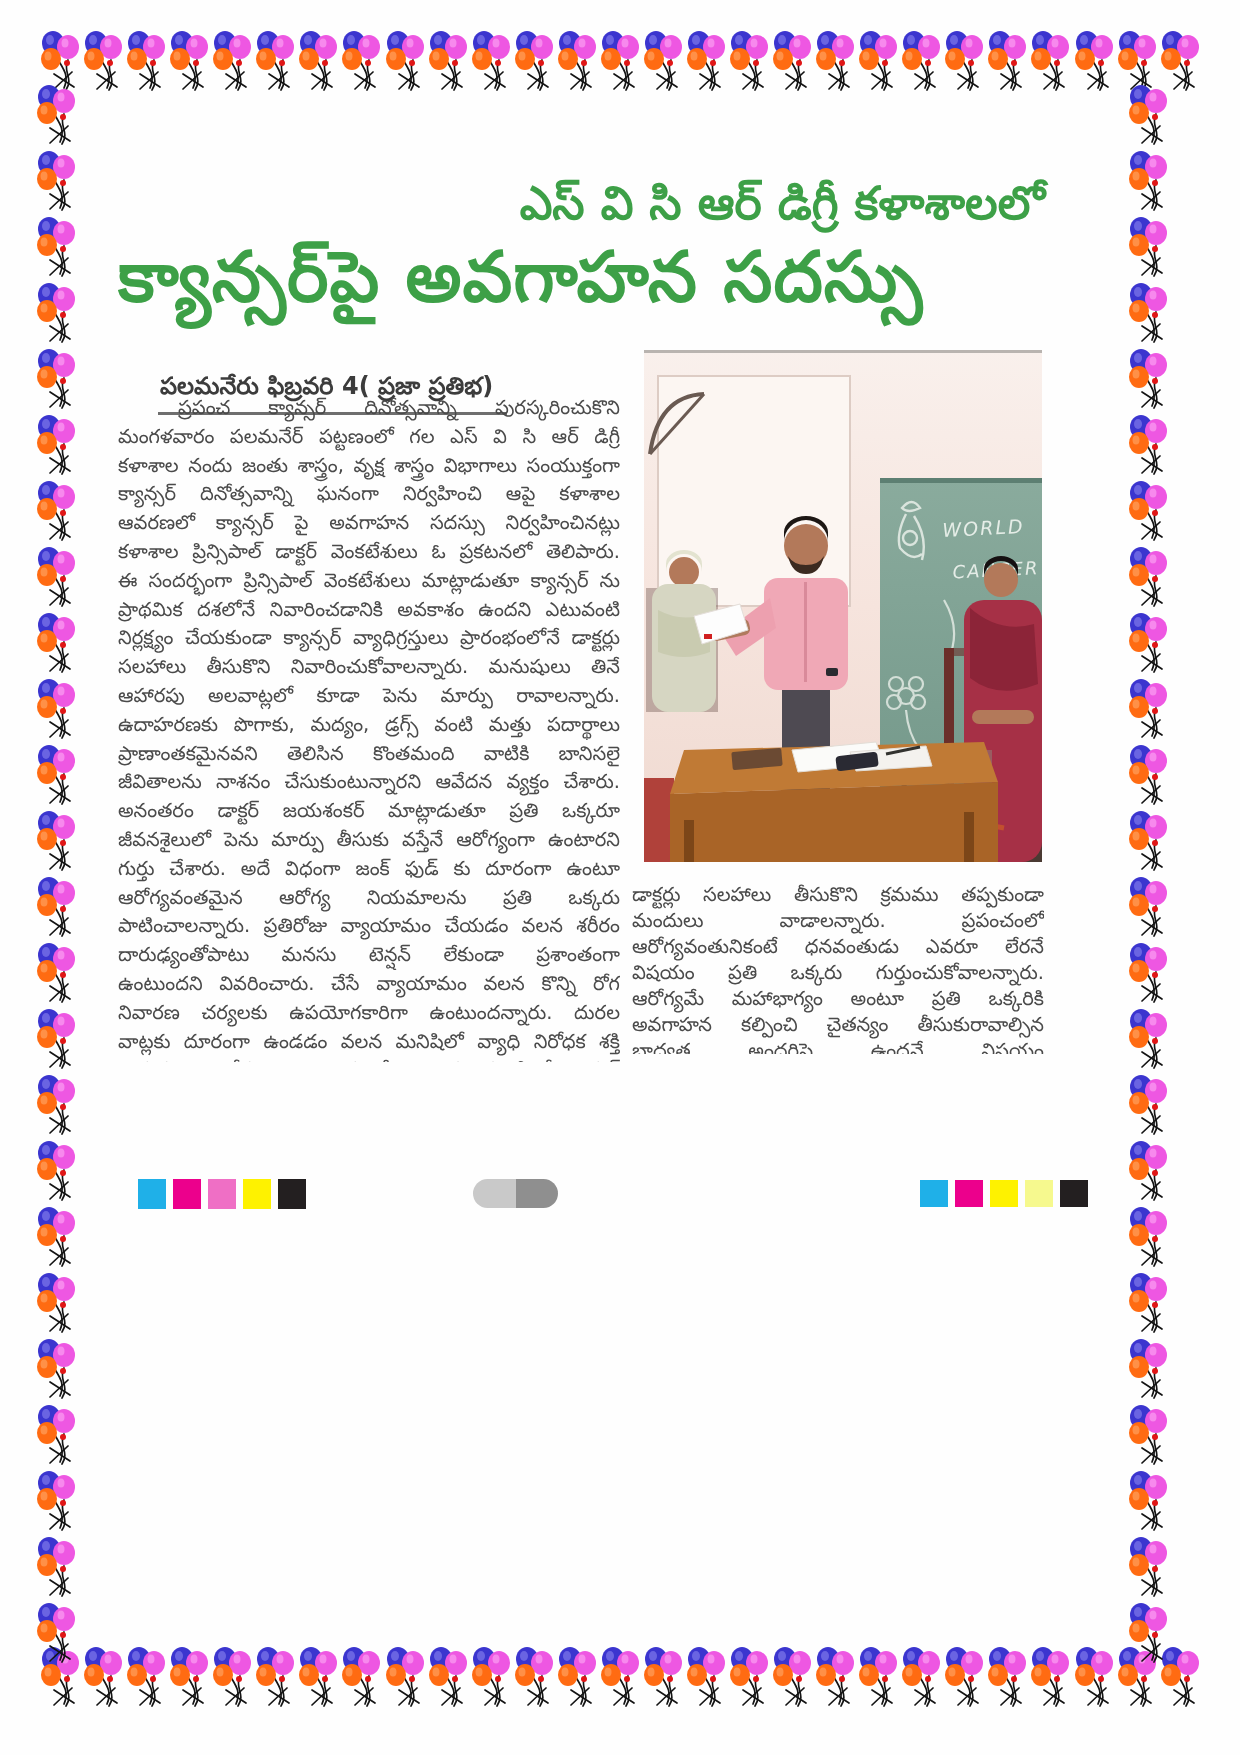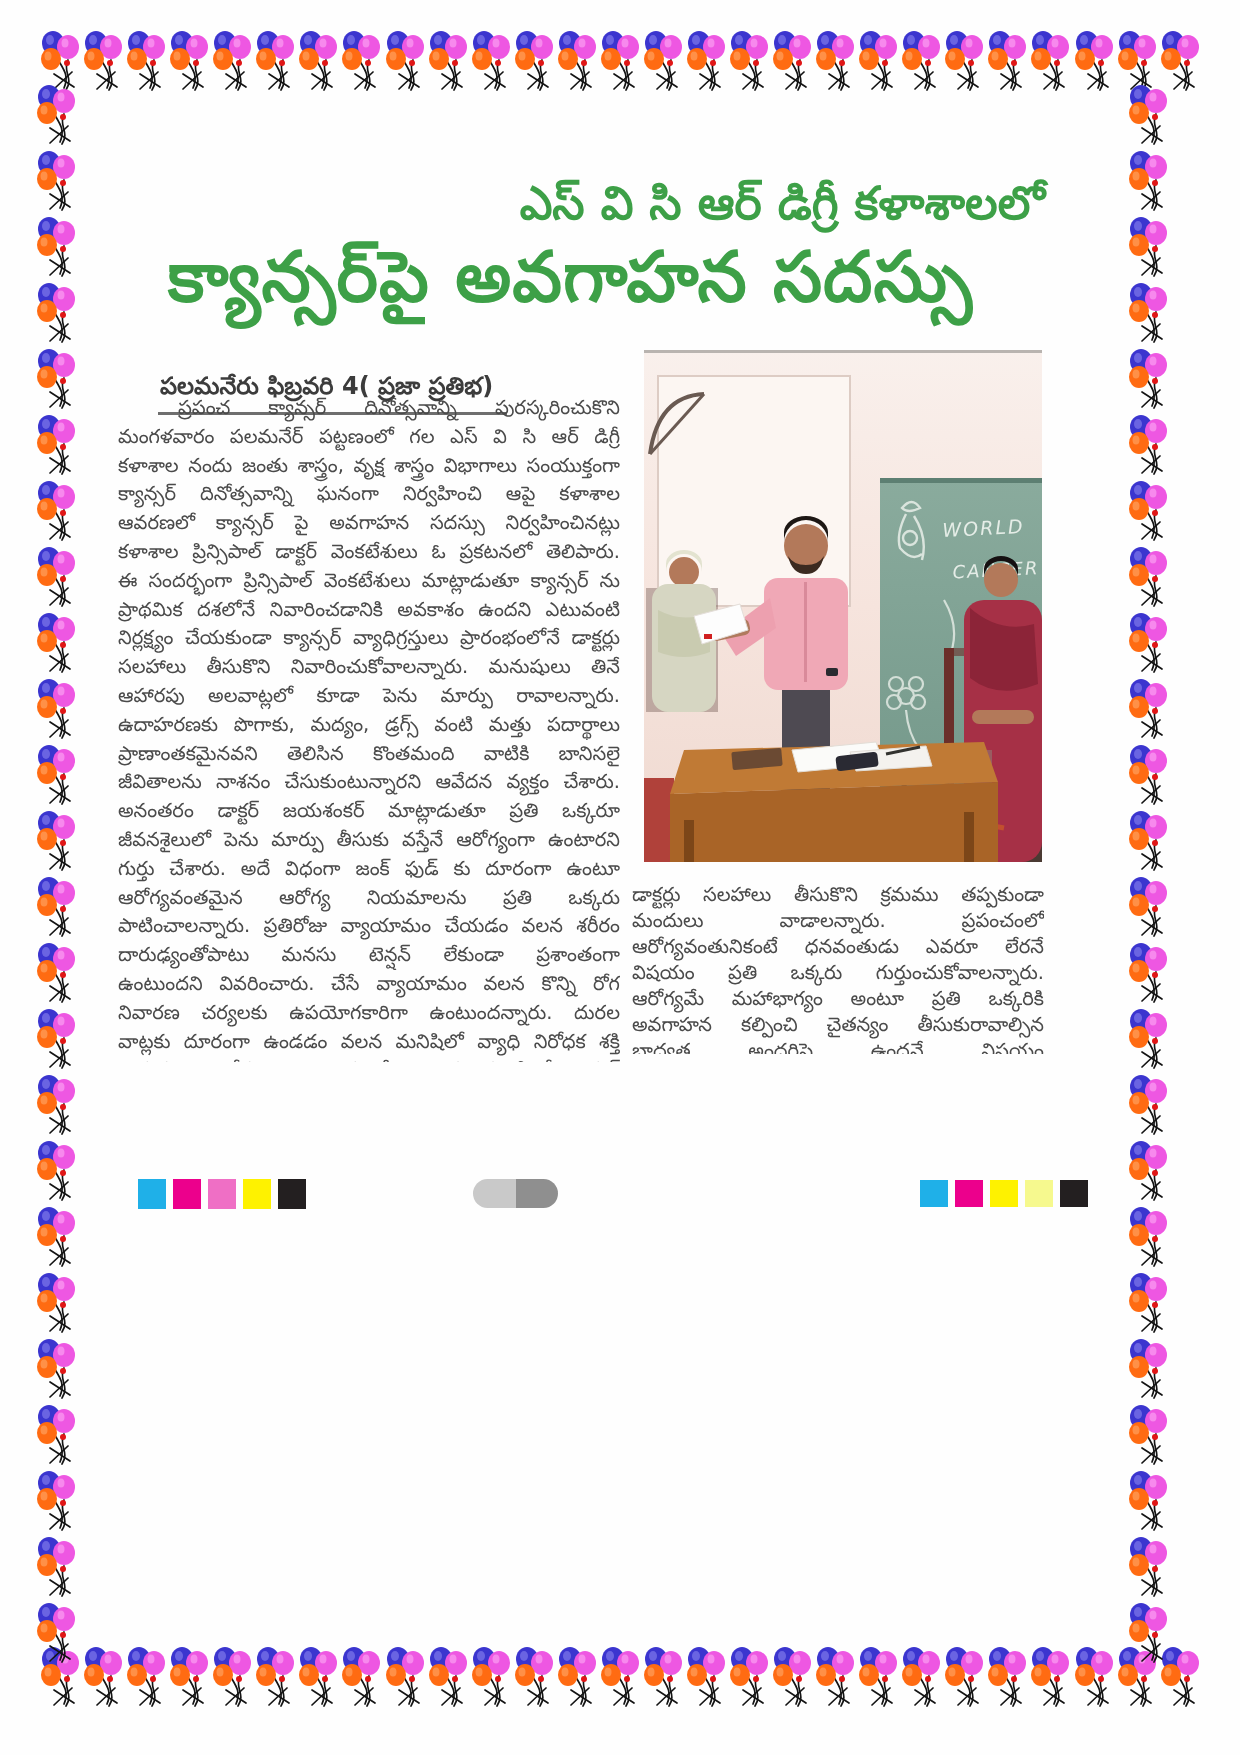--- a/index.html
+++ b/index.html
@@ -24,21 +24,21 @@
   .b-dot{fill:var(--balloon-dot,#e01616);}
   .b-string{stroke:var(--balloon-string,#141414);stroke-width:1.7;fill:none;stroke-linecap:round;}
   
   .kicker{
     position:absolute;left:125px;top:178px;width:920px;
     text-align:right;font-size:46px;font-weight:600;line-height:1.1;
     color:var(--headline-green,#3da047);
   }
   .headline{
     position:absolute;left:118px;top:241px;width:905px;
-    text-align:center;font-size:70px;font-weight:700;line-height:1.05;
+    font-size:70px;font-weight:700;line-height:1.05;
     color:var(--headline-green,#3da047);
     letter-spacing:1px;
   }
   .dateline{
     position:absolute;left:158px;top:372px;
     font-size:24px;font-weight:700;color:#3c3c3c;
     padding:0 14px 6px 2px;border-bottom:3px solid #6e6e6e;
   }
   
   .bodycol{

